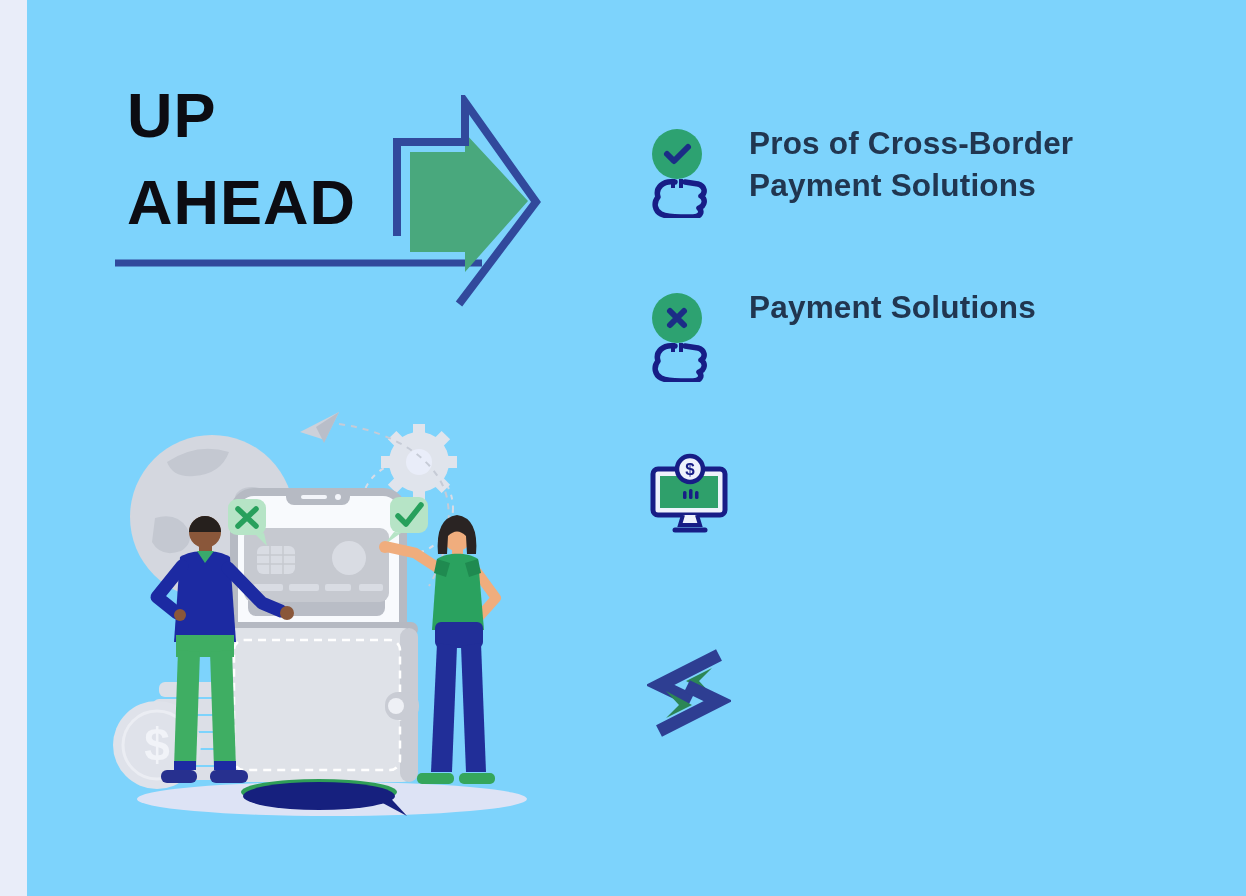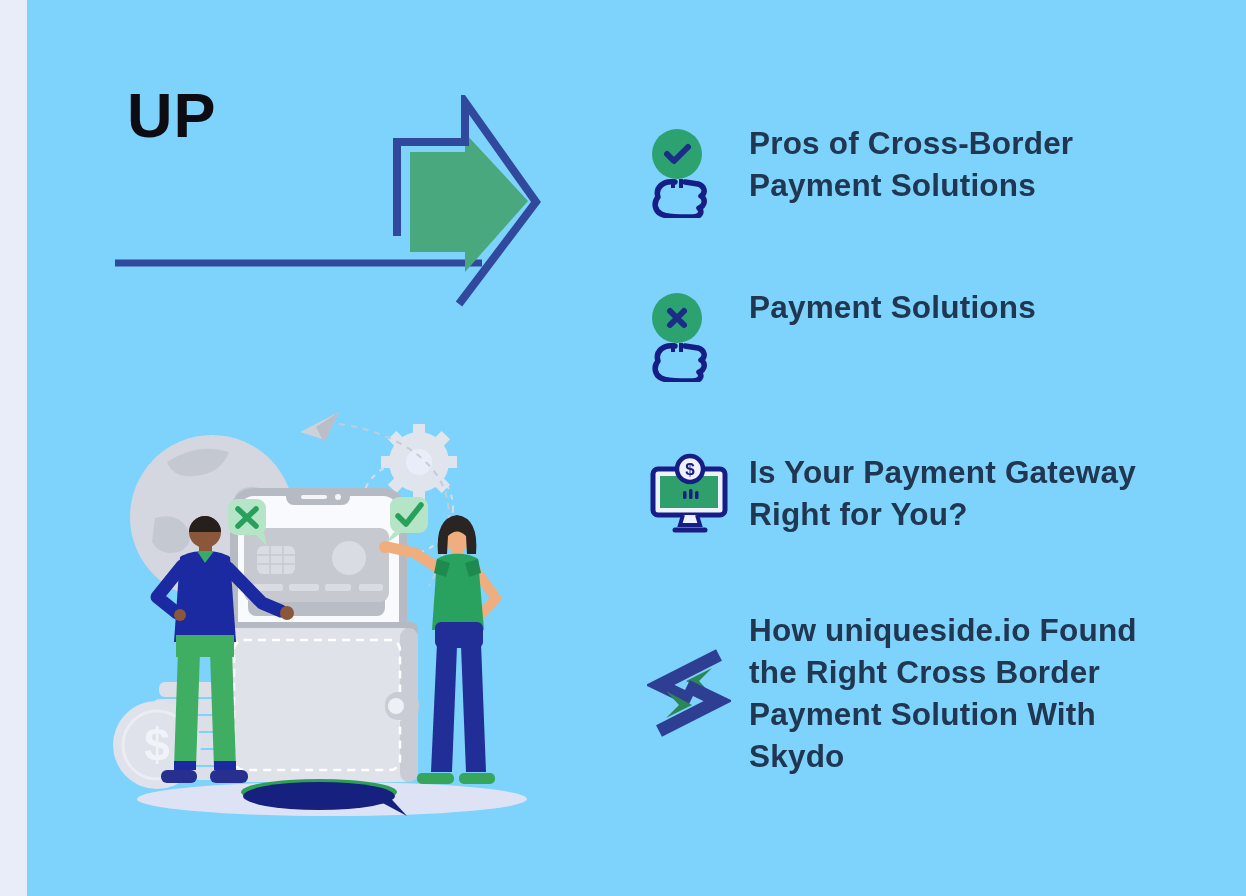--- a/index.html
+++ b/index.html
@@ -31,20 +31,21 @@
   
   .illo-svg{position:absolute;left:70px;top:400px;}
 </style>
 </head>
 <body>
 
 <div class="canvas">
 
   <div class="title">
     <div>UP</div>
+    <div>AHEAD</div>
   </div>
 
   <svg class="arrow-svg" width="430" height="215" viewBox="0 0 430 215">
     <line x1="3" y1="168" x2="370" y2="168" stroke="#31499c" stroke-width="7"></line>
     <polygon points="298,57 353,57 353,38 416,106 353,177 353,157 298,157" fill="#49a87d"></polygon>
     <path d="M285,141 L285,47 L353,47 L353,7 L424,107 L347,209" fill="none" stroke="#31499c" stroke-width="8"></path>
   </svg>
 
   <div class="row" style="top:120px">
     <div class="icon-box">
@@ -84,40 +85,30 @@
         <rect x="13" y="23" width="58" height="32" fill="#2fa06b"></rect>
         <rect x="36" y="38" width="3.5" height="8" rx="1.5" fill="#171d86"></rect>
         <rect x="42" y="36" width="3.5" height="10" rx="1.5" fill="#171d86"></rect>
         <rect x="48" y="38" width="3.5" height="8" rx="1.5" fill="#171d86"></rect>
         <circle cx="43" cy="16" r="13" fill="#eef2fc" stroke="#171d86" stroke-width="4.5"></circle>
         <text x="43" y="22" text-anchor="middle" font-size="17" font-weight="bold" fill="#171d86" font-family="Liberation Sans, sans-serif">$</text>
         <path d="M36,62 L33,72 L53,72 L50,62" fill="#eef2fc" stroke="#171d86" stroke-width="4"></path>
         <line x1="28" y1="77" x2="58" y2="77" stroke="#171d86" stroke-width="5" stroke-linecap="round"></line>
       </svg>
     </div>
-    <div class="row-text">
-      <div>Is Your Payment Gateway</div>
-      <div>Right for You?</div>
-    </div>
   </div>
 
   <div class="row" style="top:607px">
     <div class="icon-box">
       <svg style="top:40px" width="84" height="100" viewBox="0 0 84 100">
         <polyline points="72,8 13,38 44,53" fill="none" stroke="#2e3e92" stroke-width="13"></polyline>
         <polygon points="65,21 39,34 65,48 52,34" fill="#2c8656"></polygon>
         <polyline points="12,84 71,54 40,39" fill="none" stroke="#2e3e92" stroke-width="13"></polyline>
         <polygon points="19,44 45,58 19,71 32,58" fill="#2c8656"></polygon>
       </svg>
-    </div>
-    <div class="row-text">
-      <div>How uniqueside.io Found</div>
-      <div>the Right Cross Border</div>
-      <div>Payment Solution With</div>
-      <div>Skydo</div>
     </div>
   </div>
 
   <svg class="illo-svg" width="460" height="430" viewBox="0 0 460 430">
 
     <ellipse cx="235" cy="399" rx="195" ry="17" fill="#dde3f5"></ellipse>
 
     <g>
       <circle cx="115" cy="117" r="82" fill="#d4d7df"></circle>
       <path d="M70,62 Q100,42 132,52 Q124,74 97,76 Q76,78 70,62 Z" fill="#c4c8d1"></path>

